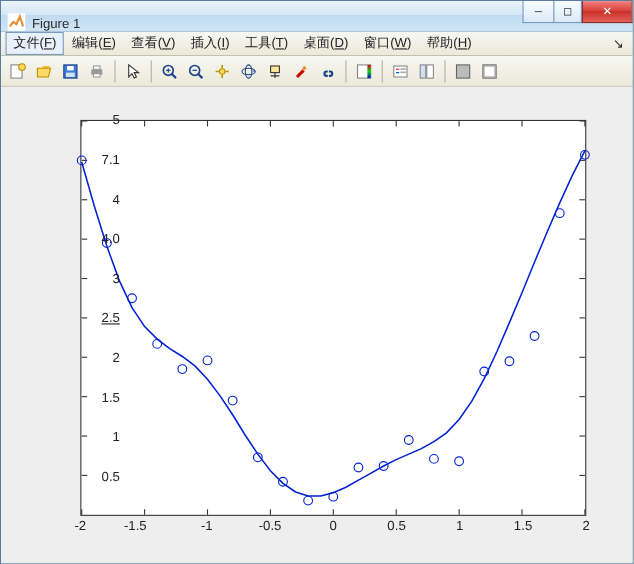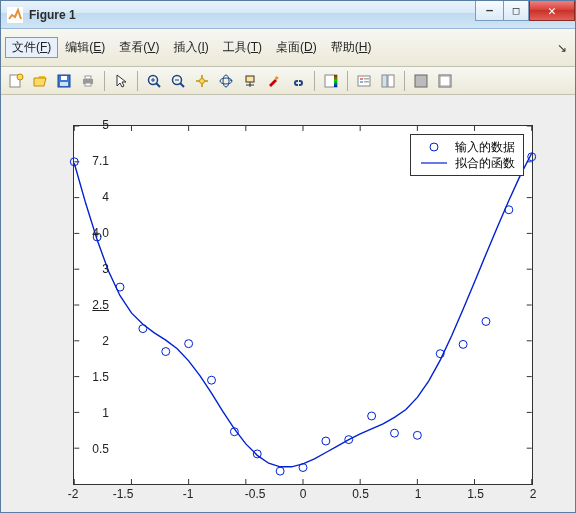--- a/index.html
+++ b/index.html
@@ -18,24 +18,23 @@
     left: 0; top: 0; right: 0; bottom: 0;
     border: 1px solid #5a7ca0;
     background: #fff;
     display: flex;
     flex-direction: column;
   }
   .titlebar {
     height: 28px;
     background: linear-gradient(to bottom, #eaf3fb 0%, #d7e8f7 45%, #bfdaf0 46%, #d0e5f5 100%);
     display: flex;
-    align-items: center;
+    align-items: flex-end;
     padding: 0 0 0 6px;
     border-bottom: 1px solid #9ab8d6;
-    font-weight: bold;
   }
   .app-icon {
     width: 16px; height: 16px;
     margin-right: 6px;
     background: #fff;
     position: relative;
   }
   .app-icon svg { display:block; }
   .title-text { color: #2b2b2b; flex: 0 0 auto; }
   .title-spacer { flex: 1; }
@@ -54,21 +53,21 @@
   .win-btn.min { width: 28px; border-right: none; border-top-left-radius: 0; }
   .win-btn.max { width: 26px; }
   .win-btn.close {
     width: 46px;
     background: linear-gradient(to bottom,#f08080 0%,#d9433b 45%,#c72e26 46%,#e26058 100%);
     color:#fff;
     border-color:#8c2b24;
     font-size: 13px;
   }
   .menubar {
-    height: 38px;
+    height: 22px;
     background: linear-gradient(to bottom,#f7f7f3,#ece9d8);
     border-bottom: 1px solid #c1c1b1;
     display: flex;
     align-items: center;
     padding: 0 4px;
   }
   .menu-item {
     padding: 2px 7px;
     color: #222;
     cursor: default;
@@ -187,20 +186,21 @@
     </div>
   </div>
 
   <div class="menubar" id="menubar">
     <span class="menu-item active">文件(<span class="mn">F</span>)</span>
       <span class="menu-item">编辑(<span class="mn">E</span>)</span>
       <span class="menu-item">查看(<span class="mn">V</span>)</span>
       <span class="menu-item">插入(<span class="mn">I</span>)</span>
       <span class="menu-item">工具(<span class="mn">T</span>)</span>
       <span class="menu-item">桌面(<span class="mn">D</span>)</span>
+      <span class="menu-item">窗口(<span class="mn">W</span>)</span>
       <span class="menu-item">帮助(<span class="mn">H</span>)</span>
       <span class="menu-arrow">↘</span>
   </div>
 
   <div class="toolbar" id="toolbar">
       <div class="tb-btn">
         <svg width="16" height="16">
           <rect x="2" y="2" width="10" height="12" fill="#fff" stroke="#888"></rect>
           <circle cx="12" cy="4" r="3" fill="#ffd966" stroke="#bf9000"></circle>
         </svg>
@@ -379,56 +379,38 @@
           <circle cx="276" cy="315.36" r="4" fill="none" stroke="#0020d2" stroke-width="1"></circle>
           <circle cx="299" cy="291.6" r="4" fill="none" stroke="#0020d2" stroke-width="1"></circle>
           <circle cx="322" cy="308.88" r="4" fill="none" stroke="#0020d2" stroke-width="1"></circle>
           <circle cx="345" cy="311.04" r="4" fill="none" stroke="#0020d2" stroke-width="1"></circle>
           <circle cx="368" cy="228.96" r="4" fill="none" stroke="#0020d2" stroke-width="1"></circle>
           <circle cx="391" cy="219.6" r="4" fill="none" stroke="#0020d2" stroke-width="1"></circle>
           <circle cx="414" cy="196.56" r="4" fill="none" stroke="#0020d2" stroke-width="1"></circle>
           <circle cx="437" cy="84.24000000000001" r="4" fill="none" stroke="#0020d2" stroke-width="1"></circle>
           <circle cx="460" cy="30.95999999999998" r="4" fill="none" stroke="#0020d2" stroke-width="1"></circle>
         </svg>
-      <div class="legend">
-        <div class="legend-row">
-          <span class="legend-swatch">
-            <svg width="30" height="14">
-                <circle cx="15" cy="7" r="4" fill="none" stroke="#0020d2" stroke-width="1"></circle>
-              </svg>
-          </span>
-          <span>输入的数据</span>
-        </div>
-        <div class="legend-row">
-          <span class="legend-swatch">
-            <svg width="30" height="14">
-                <line x1="2" y1="7" x2="28" y2="7" stroke="#0020d2" stroke-width="1.2"></line>
-              </svg>
-          </span>
-          <span>拟合的函数</span>
-        </div>
-      </div>
     </div>
     <div id="yticks">
         <div class="tick-label-y" style="top: 347px;">0.5</div>
         <div class="tick-label-y" style="top: 311px;">1</div>
         <div class="tick-label-y" style="top: 275px;">1.5</div>
         <div class="tick-label-y" style="top: 239px;">2</div>
         <div class="tick-label-y" style="top: 203px; text-decoration: underline;">2.5</div>
         <div class="tick-label-y" style="top: 167px;">3</div>
         <div class="tick-label-y" style="top: 131px;">4.0</div>
         <div class="tick-label-y" style="top: 95px;">4</div>
         <div class="tick-label-y" style="top: 59px;">7.1</div>
         <div class="tick-label-y" style="top: 23px;">5</div>
       </div>
     <div id="xticks">
         <div class="tick-label-x" style="left: 52px;">-2</div>
         <div class="tick-label-x" style="left: 102px;">-1.5</div>
         <div class="tick-label-x" style="left: 167px;">-1</div>
-        <div class="tick-label-x" style="left: 224.5px; text-align: right;">-0.5</div>
+        <div class="tick-label-x" style="left: 224.5px;">-0.5</div>
         <div class="tick-label-x" style="left: 282px;">0</div>
         <div class="tick-label-x" style="left: 339.5px;">0.5</div>
         <div class="tick-label-x" style="left: 397px;">1</div>
         <div class="tick-label-x" style="left: 454.5px;">1.5</div>
         <div class="tick-label-x" style="left: 512px;">2</div>
       </div>
   </div>
 
 </div>
 

